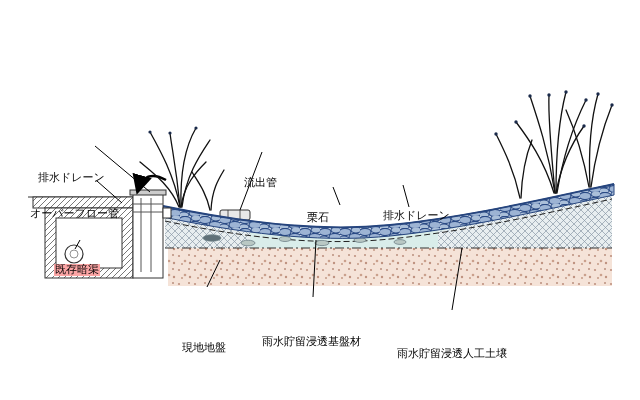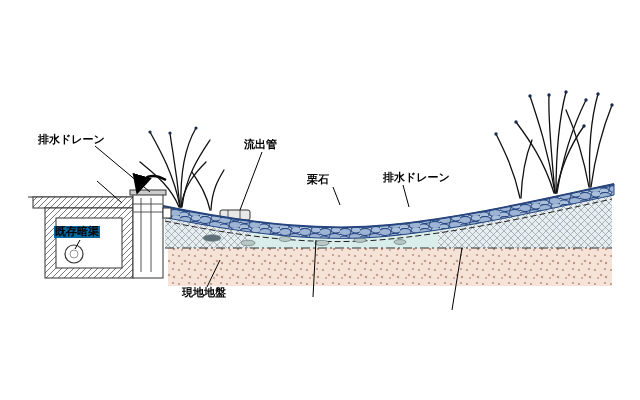--- a/index.html
+++ b/index.html
@@ -1,21 +1,21 @@
 <!DOCTYPE html>
 <html><head>
 <meta charset="utf-8">
 <style>
   html,body{margin:0;padding:0;background:#fff;}
   #stage{position:relative;width:640px;height:400px;background:#fff;overflow:hidden;
          font-family:"DejaVu Sans",sans-serif;}
   #drawing{position:absolute;left:0;top:0;}
-  .lbl{position:absolute;font-size:11px;font-weight:bold;color:#000;white-space:nowrap;
-       line-height:1.1;}
-  .lbl.boxed{background:#0369a1;padding:0 1px;text-align:right;}
+  .lbl{position:absolute;font-size:11px;font-weight:normal;color:#000;white-space:nowrap;
+       line-height:1.1;margin-top:38px;}
+  .lbl.boxed{background:#fca5a5;padding:0 1px;text-align:right;}
 </style>
 </head>
 <body>
 <div id="stage">
 
 <svg id="drawing" width="640" height="400" viewBox="0 0 640 400">
   <defs>
     <pattern id="concreteHatch" width="6" height="6" patternUnits="userSpaceOnUse">
       <rect width="6" height="6" fill="#ffffff"></rect>
       <path d="M0,6 L6,0" stroke="#555" stroke-width="0.8"></path>
@@ -146,19 +146,22 @@
     <line x1="262" y1="152" x2="240" y2="210"></line>
     <line x1="333" y1="187" x2="340" y2="205"></line>
     <line x1="403" y1="185" x2="409" y2="207"></line>
     <line x1="207" y1="287" x2="220" y2="260"></line>
     <line x1="313" y1="297" x2="316" y2="240"></line>
     <line x1="452" y1="310" x2="462" y2="248"></line>
   </g>
 </svg>
 
 <div class="lbl" style="left:38px;top:134px">排水ドレーン</div>
+<div class="lbl" style="left:30px;top:170px">オーバーフロー管</div>
 <div class="lbl boxed" style="left:54px;top:226px">既存暗渠</div>
 <div class="lbl" style="left:244px;top:139px">流出管</div>
 <div class="lbl" style="left:307px;top:174px">栗石</div>
 <div class="lbl" style="left:383px;top:172px">排水ドレーン</div>
-<div class="lbl" style="left:182px;top:287px">現地地盤</div>
+<div class="lbl" style="left:182px;top:304px">現地地盤</div>
+<div class="lbl" style="left:262px;top:298px">雨水貯留浸透基盤材</div>
+<div class="lbl" style="left:397px;top:310px">雨水貯留浸透人工土壌</div>
 
 </div>
 
 </body></html>

